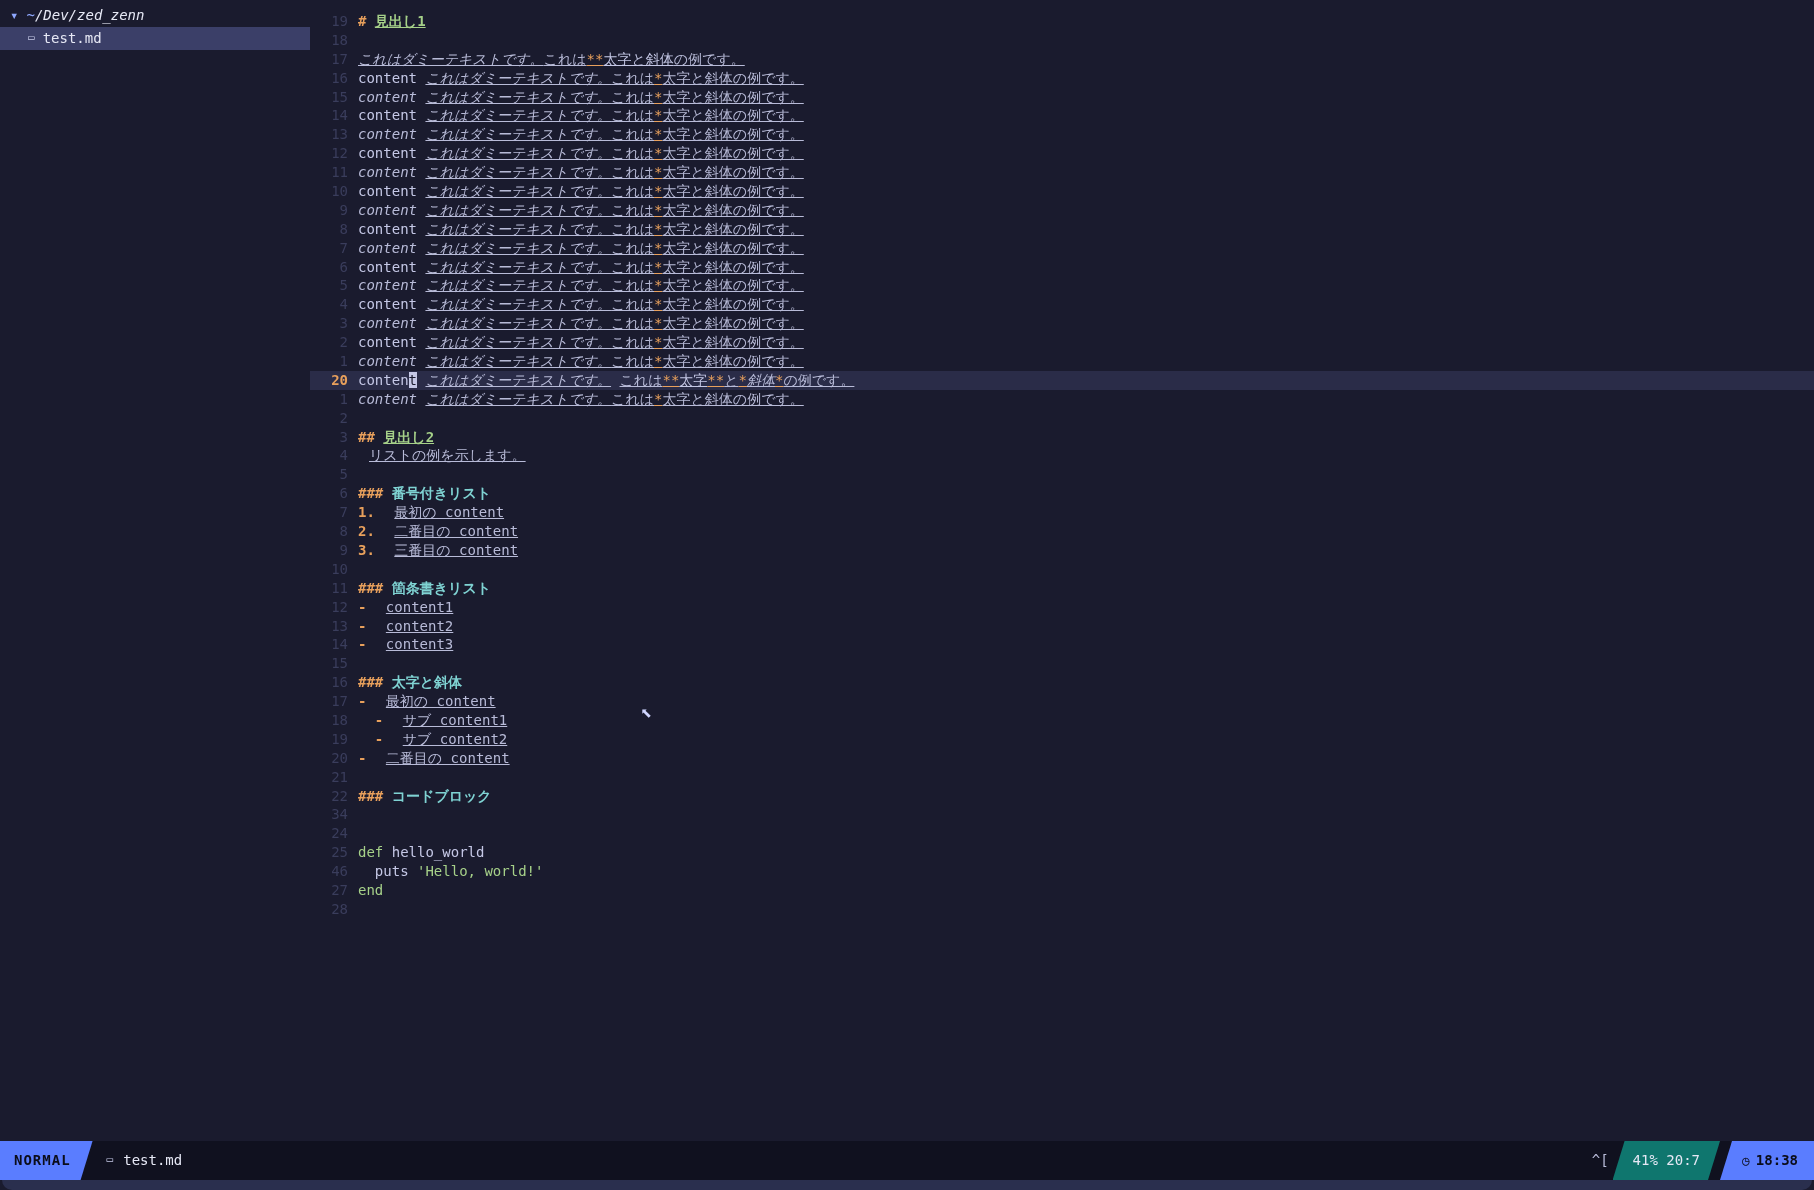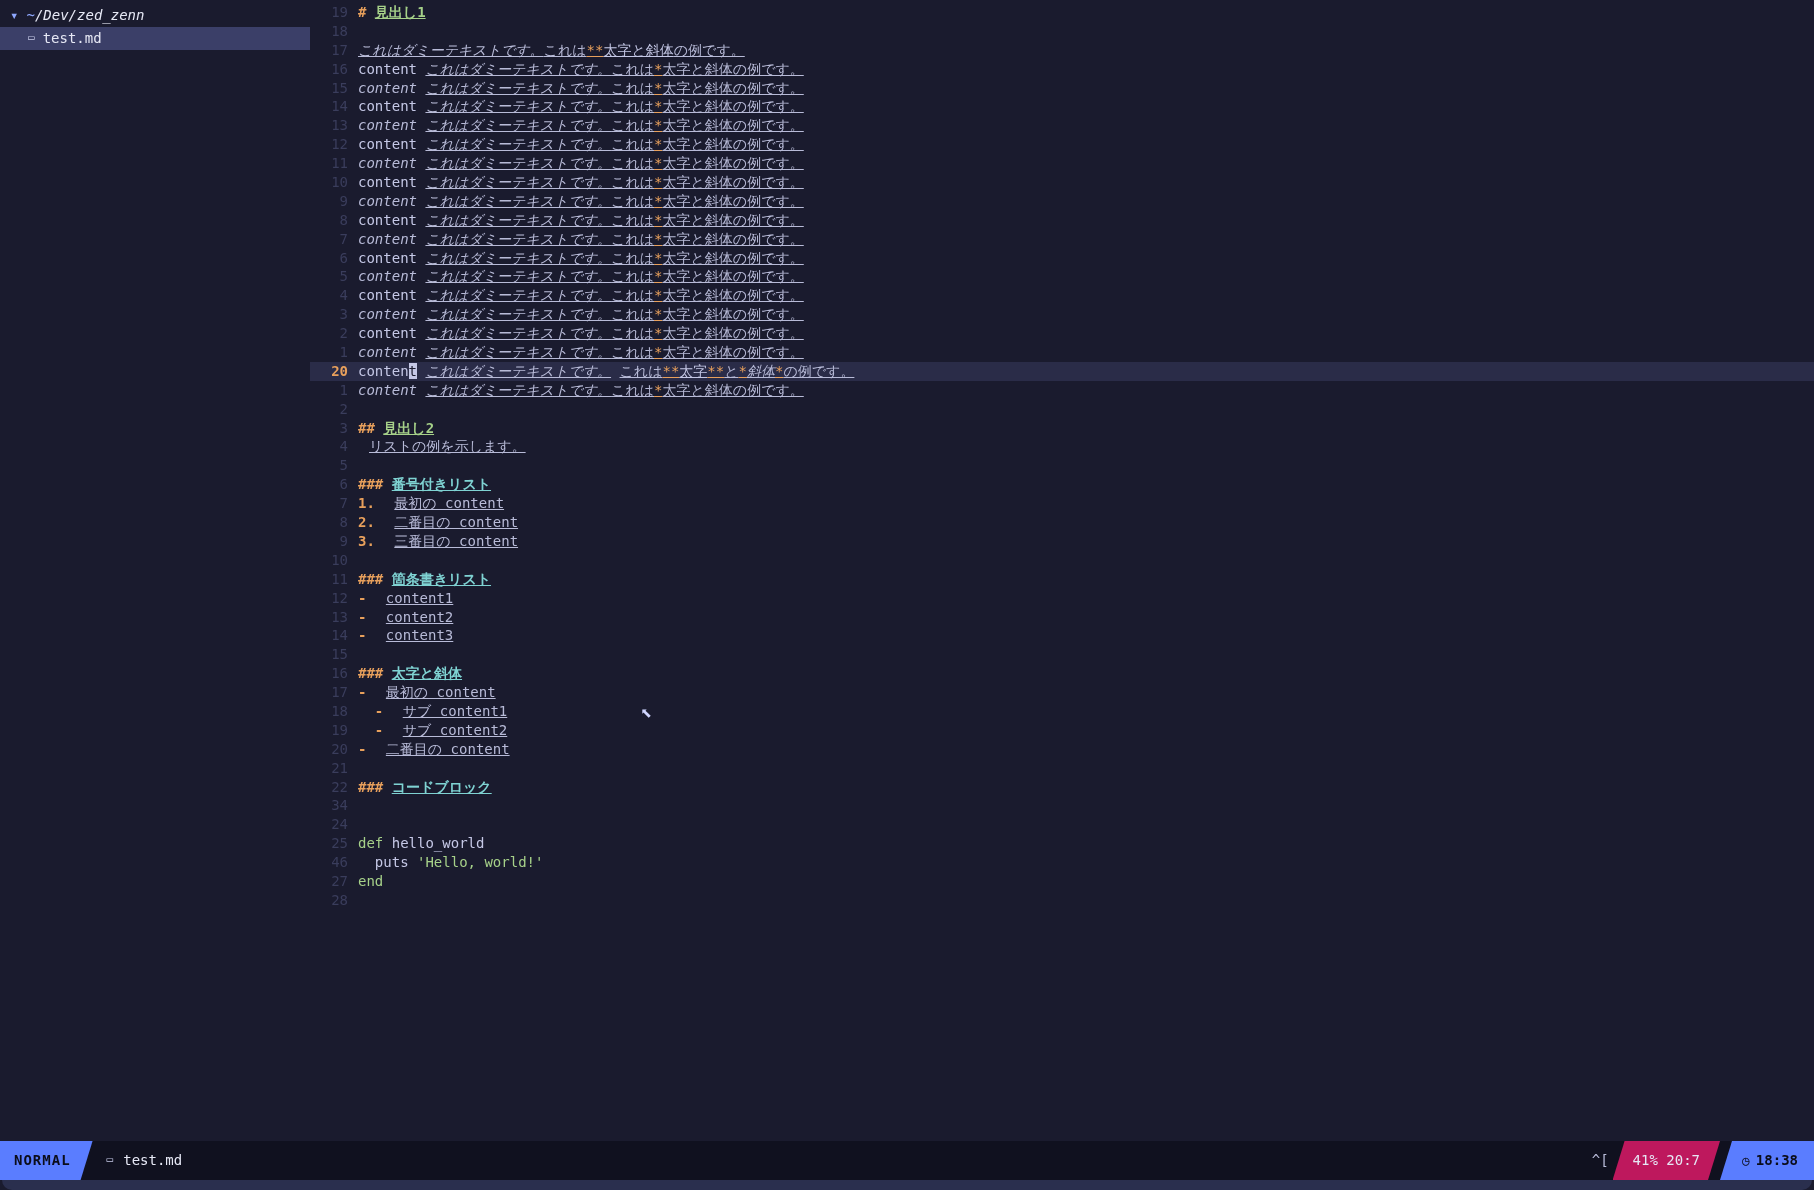--- a/index.html
+++ b/index.html
@@ -32,30 +32,30 @@
   .side-head{display:flex;align-items:center;gap:8px;padding:2px 10px;}
   .side-head .chev{color:var(--blue-pale);}
   .side-head .path{color:var(--white);font-style:italic;}
   .side-head .path .tilde{color:var(--blue-pale);font-style:italic;}
   .file-row{display:flex;align-items:center;gap:8px;padding:2px 10px 2px 28px;
     background:var(--sel);}
   .file-row .icon{color:var(--text);font-size:11px;}
   .file-row .name{color:var(--white);}
   
   .editor{flex:1;position:relative;overflow:hidden;}
-  .lines{position:absolute;left:0;right:0;top:3px;}
+  .lines{position:absolute;left:0;right:0;top:12px;}
   .line{display:flex;align-items:flex-start;}
   .gutter{width:48px;text-align:right;padding-right:10px;color:var(--gutter);
     flex-shrink:0;user-select:none;}
   .gutter.cur{color:var(--orange);font-weight:600;}
   .code{flex:1;white-space:pre;}
   .line.hl{background:var(--hl-line);}
   .hash{color:var(--orange);font-weight:600;}
   .heading{color:var(--green);text-decoration:underline;font-weight:600;}
-  .heading3{color:var(--cyan);text-decoration:underline;font-weight:600;}
+  .heading3{color:var(--cyan);font-weight:600;}
   .word{color:var(--text);}
   .word.it{font-style:italic;color:var(--italic);}
   .dummy{font-style:italic;text-decoration:underline;color:var(--italic);}
   .part2{text-decoration:underline;color:var(--italic);}
   .star{color:var(--orange);text-decoration:underline;}
   .bold-run{font-weight:400;text-decoration:underline;color:var(--text);}
   .ital-run{font-style:italic;text-decoration:underline;color:var(--italic);}
   .listnum{color:var(--orange);font-weight:600;}
   .listdash{color:var(--orange);font-weight:600;}
   .ul{text-decoration:underline;color:var(--italic);margin-left:11px;}
@@ -68,21 +68,21 @@
   .statusbar{height:39px;background:var(--status-bg);display:flex;
     align-items:stretch;font-size:14px;}
   .seg{display:flex;align-items:center;padding:0 14px;}
   .seg.mode{background:var(--status-blue);color:#0b0d1a;font-weight:700;
     letter-spacing:1px;clip-path:polygon(0 0,100% 0,calc(100% - 12px) 100%,0 100%);
     padding-right:22px;}
   .seg.file{color:var(--white);gap:10px;}
   .seg.file .icon{color:var(--text);font-size:11px;}
   .spacer{flex:1;}
   .seg.r1{color:var(--italic);padding-right:4px;}
-  .seg.r2{background:#be185d;color:var(--white);
+  .seg.r2{background:#0f766e;color:var(--white);
     clip-path:polygon(12px 0,100% 0,calc(100% - 12px) 100%,0 100%);
     padding:0 20px;}
   .seg.r3{background:var(--status-blue);color:#0b0d1a;font-weight:700;
     clip-path:polygon(12px 0,100% 0,100% 100%,0 100%);
     padding:0 16px 0 22px;gap:6px;}
   .clock{font-size:13px;line-height:1;}
   
   .shadowbar{height:10px;background:#2a2f4e;border-radius:0 0 10px 10px;
     margin:0 2px;}
 </style>

